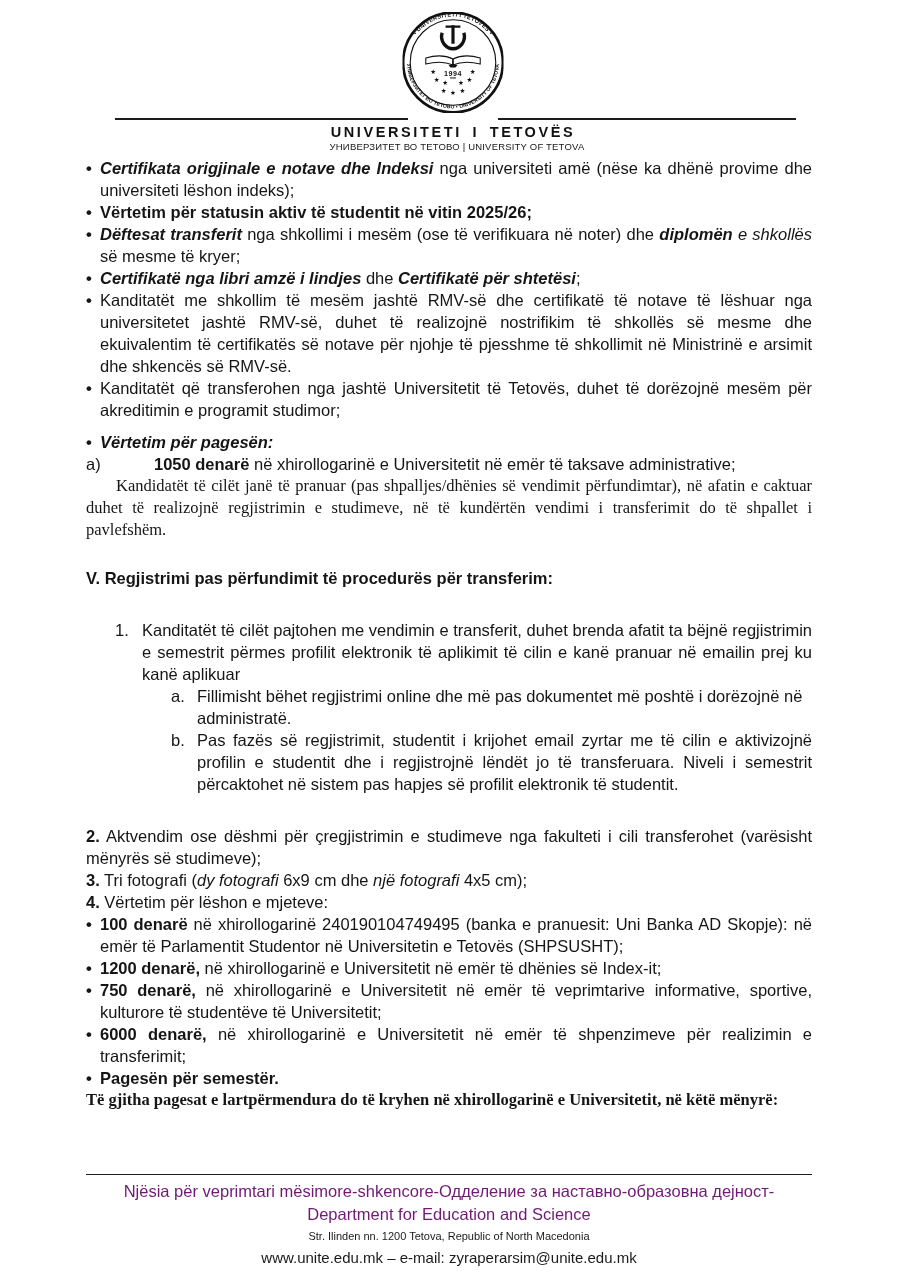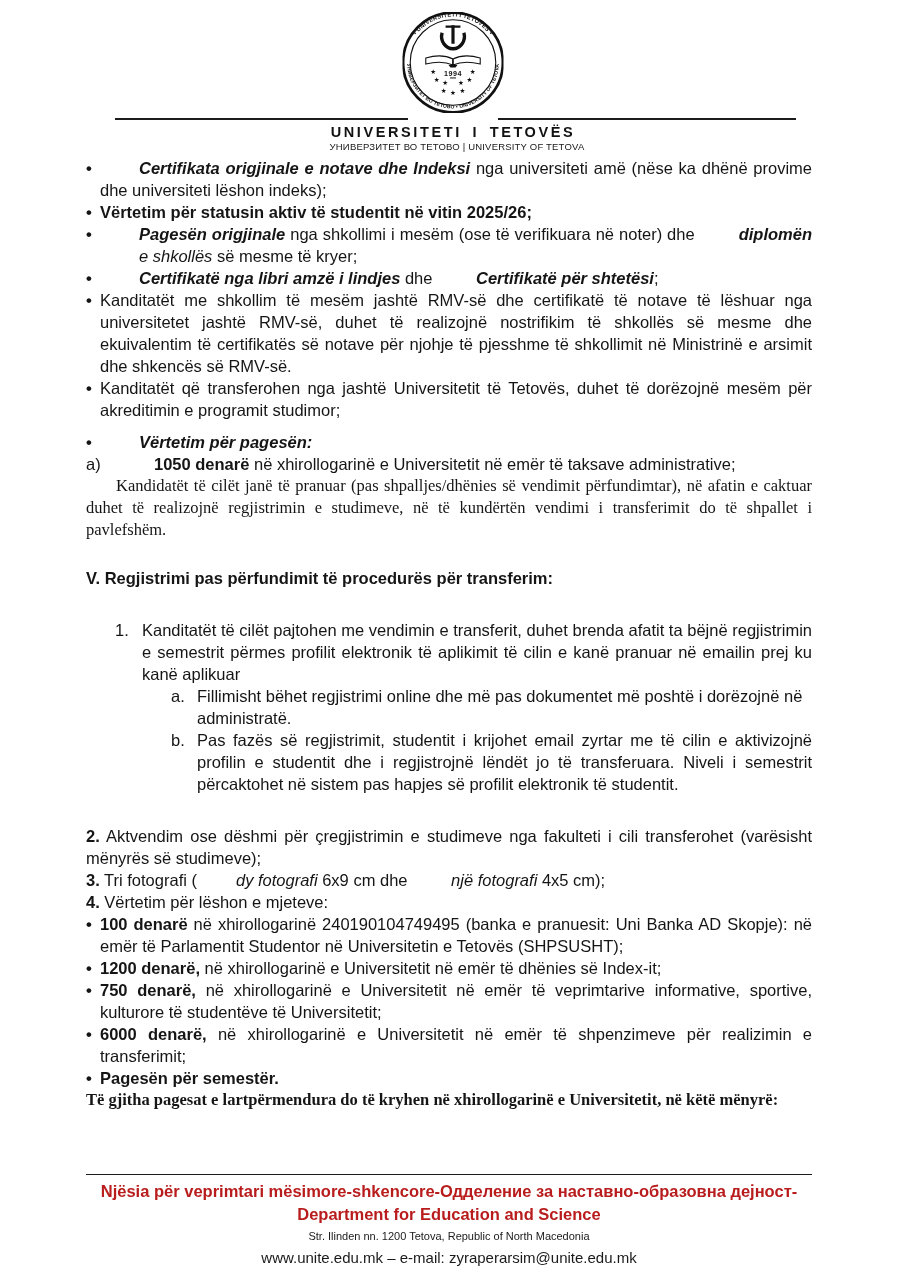--- a/index.html
+++ b/index.html
@@ -23,38 +23,38 @@
     position:absolute;top:141px;left:4px;width:100%;text-align:center;
     font-size:9.5px;letter-spacing:0.2px;color:#161616;
   }
   
   .content{flex:1;display:flex;flex-direction:column;padding:0 94px 12px 86px;box-sizing:border-box;}
   .doc{font-size:16.5px;line-height:22px;}
   .block{margin:0;}
   .justify{text-align:justify;}
   .justify .txt{text-align:justify;}
   span.b{font-weight:700;}
-  span.i{font-style:italic;margin-left:39px;}
+  span.i{font-style:italic;}
   span.b.i,.bi{font-weight:700;font-style:italic;}
   .bullet{display:flex;}
   .bullet>.marker{flex:0 0 14px;font-weight:700;}
   .atab{display:flex;}
   .atab>.marker{flex:0 0 68px;}
   .num{display:flex;margin-left:29px;}
   .num>.marker{flex:0 0 27px;}
   .sub{display:flex;margin-left:85px;}
   .sub>.marker{flex:0 0 26px;}
   .para{text-indent:30px;}
   .heading{font-weight:700;}
   .txt{flex:1;}
   .g10{margin-top:10px;}.g20{font-family:Liberation Serif, serif;}.g26{margin-top:26px;}
   .g30{margin-top:30px;}
   
   .footer{margin-top:auto;border-top:1.5px solid #1c1c1c;padding-top:5px;text-align:center;}
-  .footer-dept{font-size:16.5px;font-weight:700;line-height:23px;color:#b91c1c;}
+  .footer-dept{font-size:16.5px;font-weight:400;line-height:23px;color:#701a75;}
   .footer-addr{font-size:11px;line-height:21px;color:#1a1a1a;}
   .footer-web{font-size:15px;line-height:21px;color:#1a1a1a;}
 </style>
 </head>
 <body>
 
 <div class="page">
 
   <div class="header">
     <svg class="seal" width="101" height="101" viewBox="4 4 102 102">
@@ -106,21 +106,21 @@
         <div class="block bullet justify">
           <span class="marker">•</span>
           <span class="txt"><span class="b i">Certifikata origjinale e notave dhe Indeksi</span><span> nga universiteti amë (nëse ka dhënë provime dhe universiteti lëshon indeks);</span></span>
         </div>
         <div class="block bullet">
           <span class="marker">•</span>
           <span class="txt"><span class="b">Vërtetim për statusin aktiv të studentit në vitin 2025/26;</span></span>
         </div>
         <div class="block bullet justify">
           <span class="marker">•</span>
-          <span class="txt"><span class="b i">Pagesën origjinale</span><span> nga shkollimi i mesëm (ose të verifikuara në noter) dhe </span><span class="b i">diplomën</span><span class="i"> e shkollës</span><span> së mesme të kryer;</span></span>
+          <span class="txt"><span class="b i">Dëftesat transferit</span><span> nga shkollimi i mesëm (ose të verifikuara në noter) dhe </span><span class="b i">diplomën</span><span class="i"> e shkollës</span><span> së mesme të kryer;</span></span>
         </div>
         <div class="block bullet">
           <span class="marker">•</span>
           <span class="txt"><span class="b i">Certifikatë nga libri amzë i lindjes</span><span> dhe </span><span class="b i">Certifikatë për shtetësi</span><span>;</span></span>
         </div>
         <div class="block bullet justify">
           <span class="marker">•</span>
           <span class="txt"><span>Kanditatët me shkollim të mesëm jashtë RMV-së dhe certifikatë të notave të lëshuar nga universitetet jashtë RMV-së, duhet të realizojnë nostrifikim të shkollës së mesme dhe ekuivalentim të certifikatës së notave për njohje të pjesshme të shkollimit në Ministrinë e arsimit dhe shkencës së RMV-së.</span></span>
         </div>
         <div class="block bullet justify">

